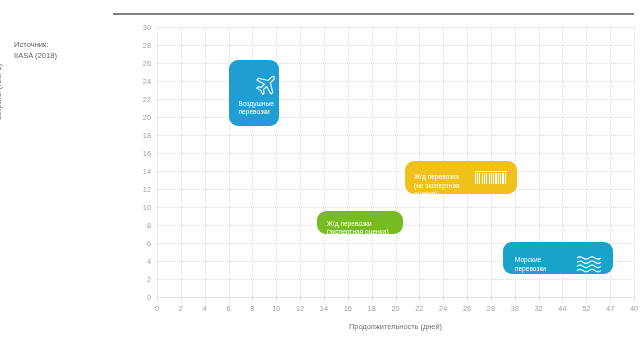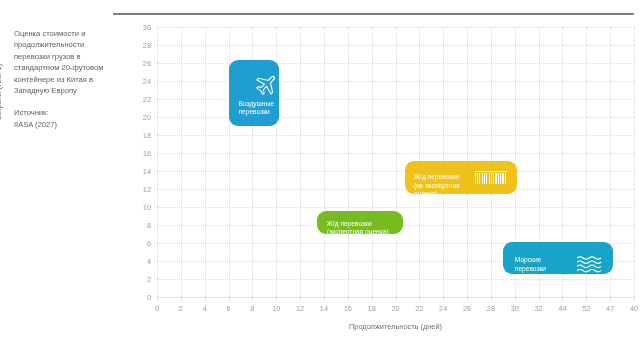--- a/index.html
+++ b/index.html
@@ -91,24 +91,23 @@
   }
 </style>
 </head>
 <body>
 
 <div id="root">
 
   <div class="top-rule"></div>
 
   <div class="caption">
-    <span>Оценка стоимости и продолжительности перевозки грузов в стандартном 20-футовом контейнере из Китая в Западную Европу</span>
     <span class="src">
       <span class="src-l">Источник:</span>
-      <span class="src-l">IIASA (2027)</span>
+      <span class="src-l">IIASA (2018)</span>
     </span>
   </div>
 
   <div class="ytitle">Затраты (тыс. $)</div>
   <div class="xtitle">Продолжительность (дней)</div>
 
   <div class="plot" id="plot">
       <div class="grid-v" style="left: 0px;"></div>
       <div class="grid-v" style="left: 23.85px;"></div>
       <div class="grid-v" style="left: 47.7px;"></div>

